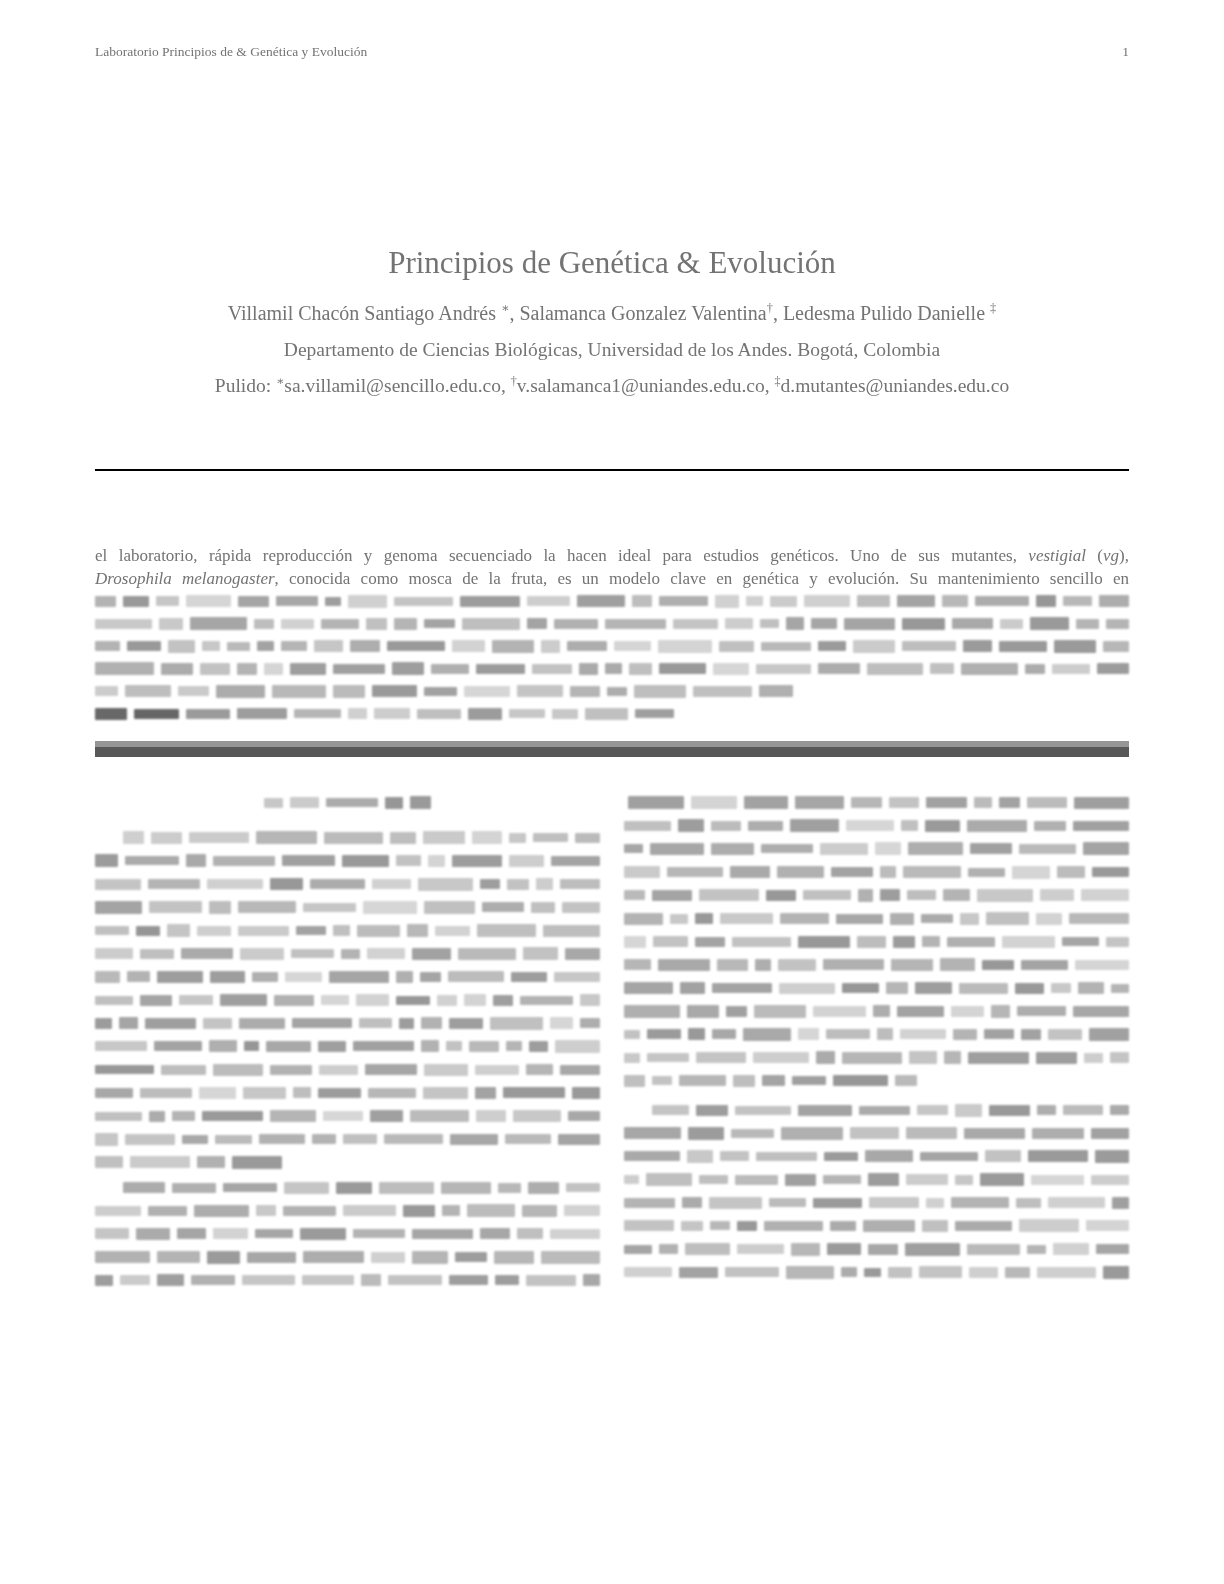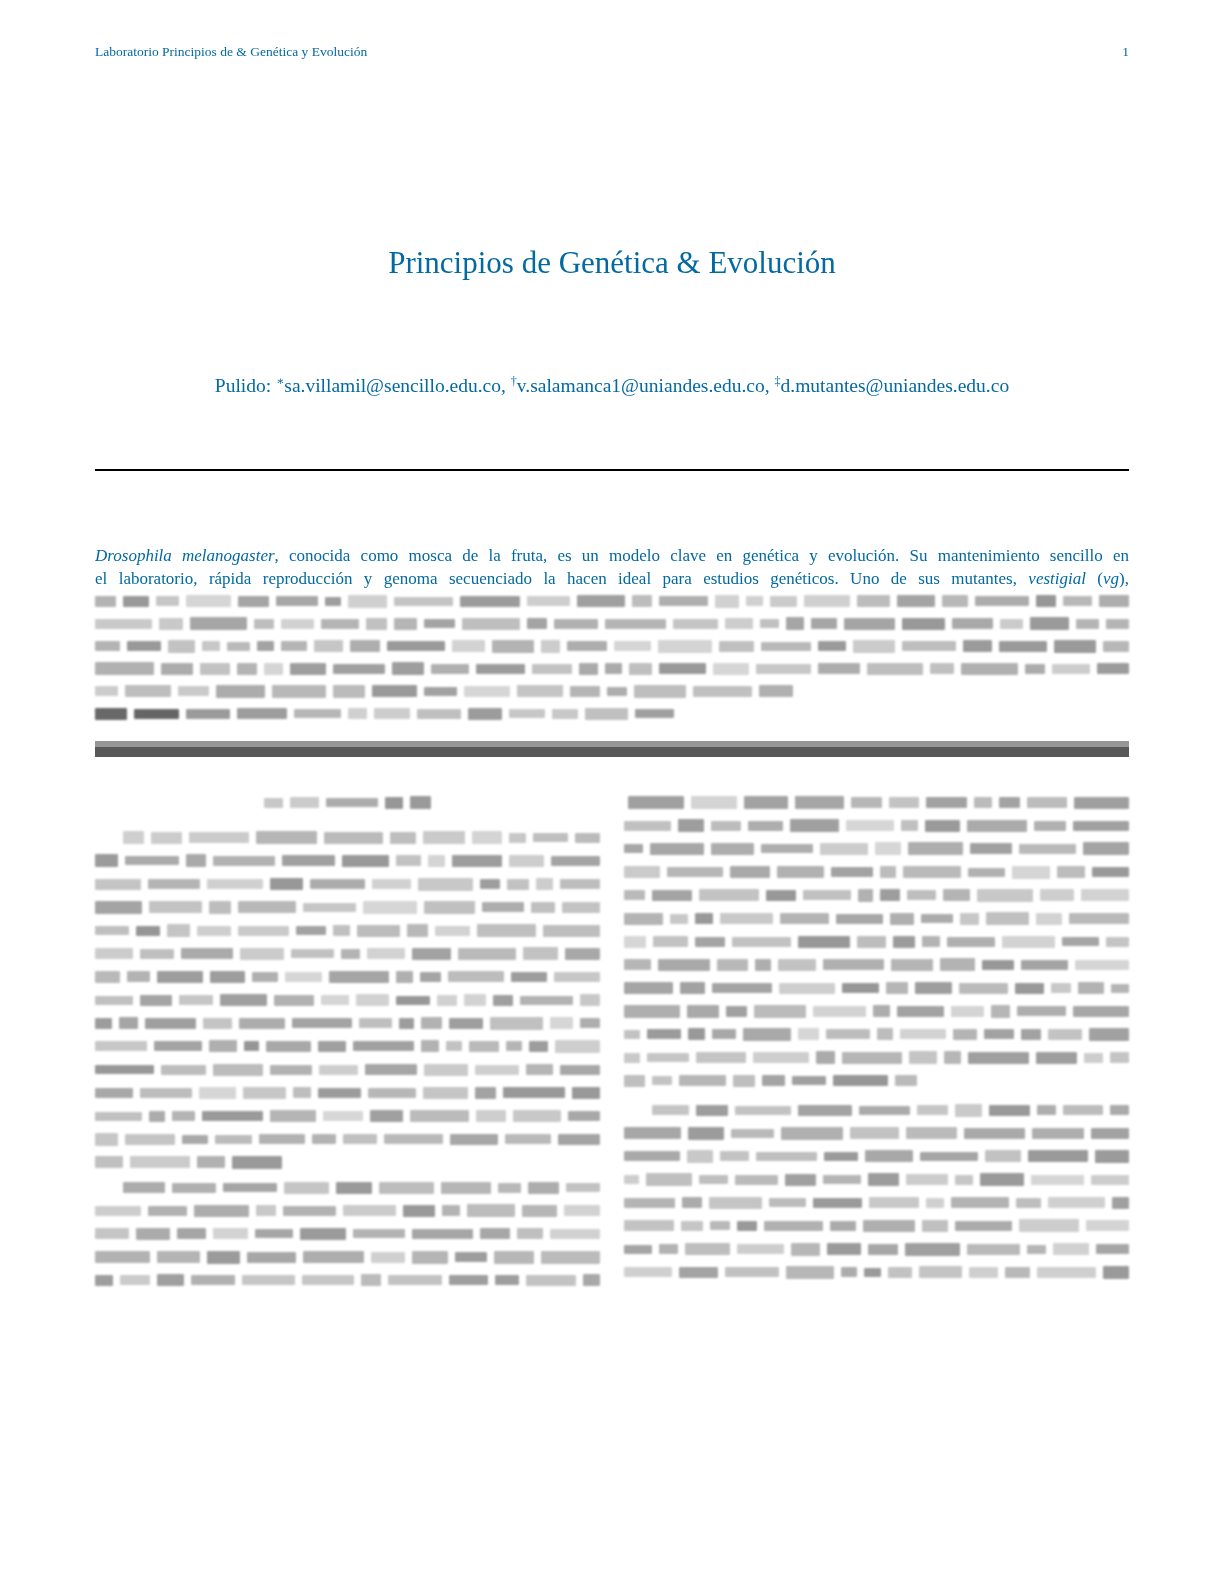--- a/index.html
+++ b/index.html
@@ -1,17 +1,17 @@
 <!DOCTYPE html>
 <html><head>
 <meta charset="utf-8">
 <style>
   html,body{margin:0;padding:0;background:#ffffff;}
   .page{position:relative;width:1224px;height:1288px;background:#ffffff;overflow:hidden;
-        font-family:"Liberation Serif","DejaVu Serif",serif;color:#0369a1;}
+        font-family:"Liberation Serif","DejaVu Serif",serif;color:#737373;}
   .pg-header{position:absolute;left:95px;width:1034px;top:44px;display:flex;
              justify-content:space-between;font-size:13.5px;line-height:16px;}
   .title{position:absolute;left:0;right:0;top:103px;text-align:center;
          font-size:42px;line-height:58px;font-weight:400;margin:0;}
   .subtitle{position:absolute;left:0;right:0;top:243px;text-align:center;font-size:31px;line-height:40px;}
   .authors{position:absolute;left:0;right:0;top:299px;text-align:center;font-size:20px;line-height:28px;}
   .affil{position:absolute;left:0;right:0;top:336px;text-align:center;font-size:19.5px;line-height:28px;}
   .email{position:absolute;left:0;right:0;top:372px;text-align:center;font-size:19.5px;line-height:28px;}
   .rule{position:absolute;left:95px;width:1034px;top:469px;height:2px;background:#000;}
   .abs-head{position:absolute;left:0;right:0;top:505px;text-align:center;font-size:21.5px;font-weight:700;}
@@ -36,30 +36,32 @@
 <div class="page">
 
   <div class="pg-header">
     <span>Laboratorio Principios de &amp; Genética y Evolución</span>
     <span>1</span>
   </div>
 
 
   <div class="subtitle">Principios de Genética &amp; Evolución</div>
 
-
+  <div class="authors"><span>Villamil Chacón Santiago Andrés </span><span class="sup">∗</span><span>, Salamanca Gonzalez Valentina</span><span class="sup">†</span><span>, Ledesma Pulido Danielle </span><span class="sup">‡</span></div>
+
+  <div class="affil">Departamento de Ciencias Biológicas, Universidad de los Andes. Bogotá, Colombia</div>
 
   <div class="email"><span>Pulido: </span><span class="sup">∗</span><span>sa.villamil@sencillo.edu.co</span><span>, </span><span class="sup">†</span><span>v.salamanca1@uniandes.edu.co</span><span>, </span><span class="sup">‡</span><span>d.mutantes@uniandes.edu.co</span></div>
 
   <div class="rule"></div>
 
 
   <div class="abs-body">
+    <div class="jline"><span>el laboratorio, rápida reproducción y genoma secuenciado la hacen ideal para estudios genéticos. Uno de sus mutantes, </span><span class="it">vestigial</span><span> (</span><span class="it">vg</span><span>),</span></div>
     <div class="jline"><span class="it">Drosophila melanogaster</span><span>, conocida como mosca de la fruta, es un modelo clave en genética y evolución. Su mantenimiento sencillo en</span></div>
-    <div class="jline"><span>el laboratorio, rápida reproducción y genoma secuenciado la hacen ideal para estudios genéticos. Uno de sus mutantes, </span><span class="it">vestigial</span><span> (</span><span class="it">vg</span><span>),</span></div>
     <div class="abs-red">
         <div class="rline">
           <span class="rword" style="width: 20.9px; height: 11px; background: rgb(179, 179, 179);"></span>
           <span class="rword" style="width: 25.9px; height: 11px; background: rgb(153, 153, 153);"></span>
           <span class="rword" style="width: 23.5px; height: 10px; background: rgb(198, 198, 198);"></span>
           <span class="rword" style="width: 44.6px; height: 12px; background: rgb(213, 213, 213);"></span>
           <span class="rword" style="width: 30.7px; height: 11px; background: rgb(165, 165, 165);"></span>
           <span class="rword" style="width: 42.8px; height: 10px; background: rgb(167, 167, 167);"></span>
           <span class="rword" style="width: 15.9px; height: 9px; background: rgb(158, 158, 158);"></span>
           <span class="rword" style="width: 38.8px; height: 13px; background: rgb(208, 208, 208);"></span>

